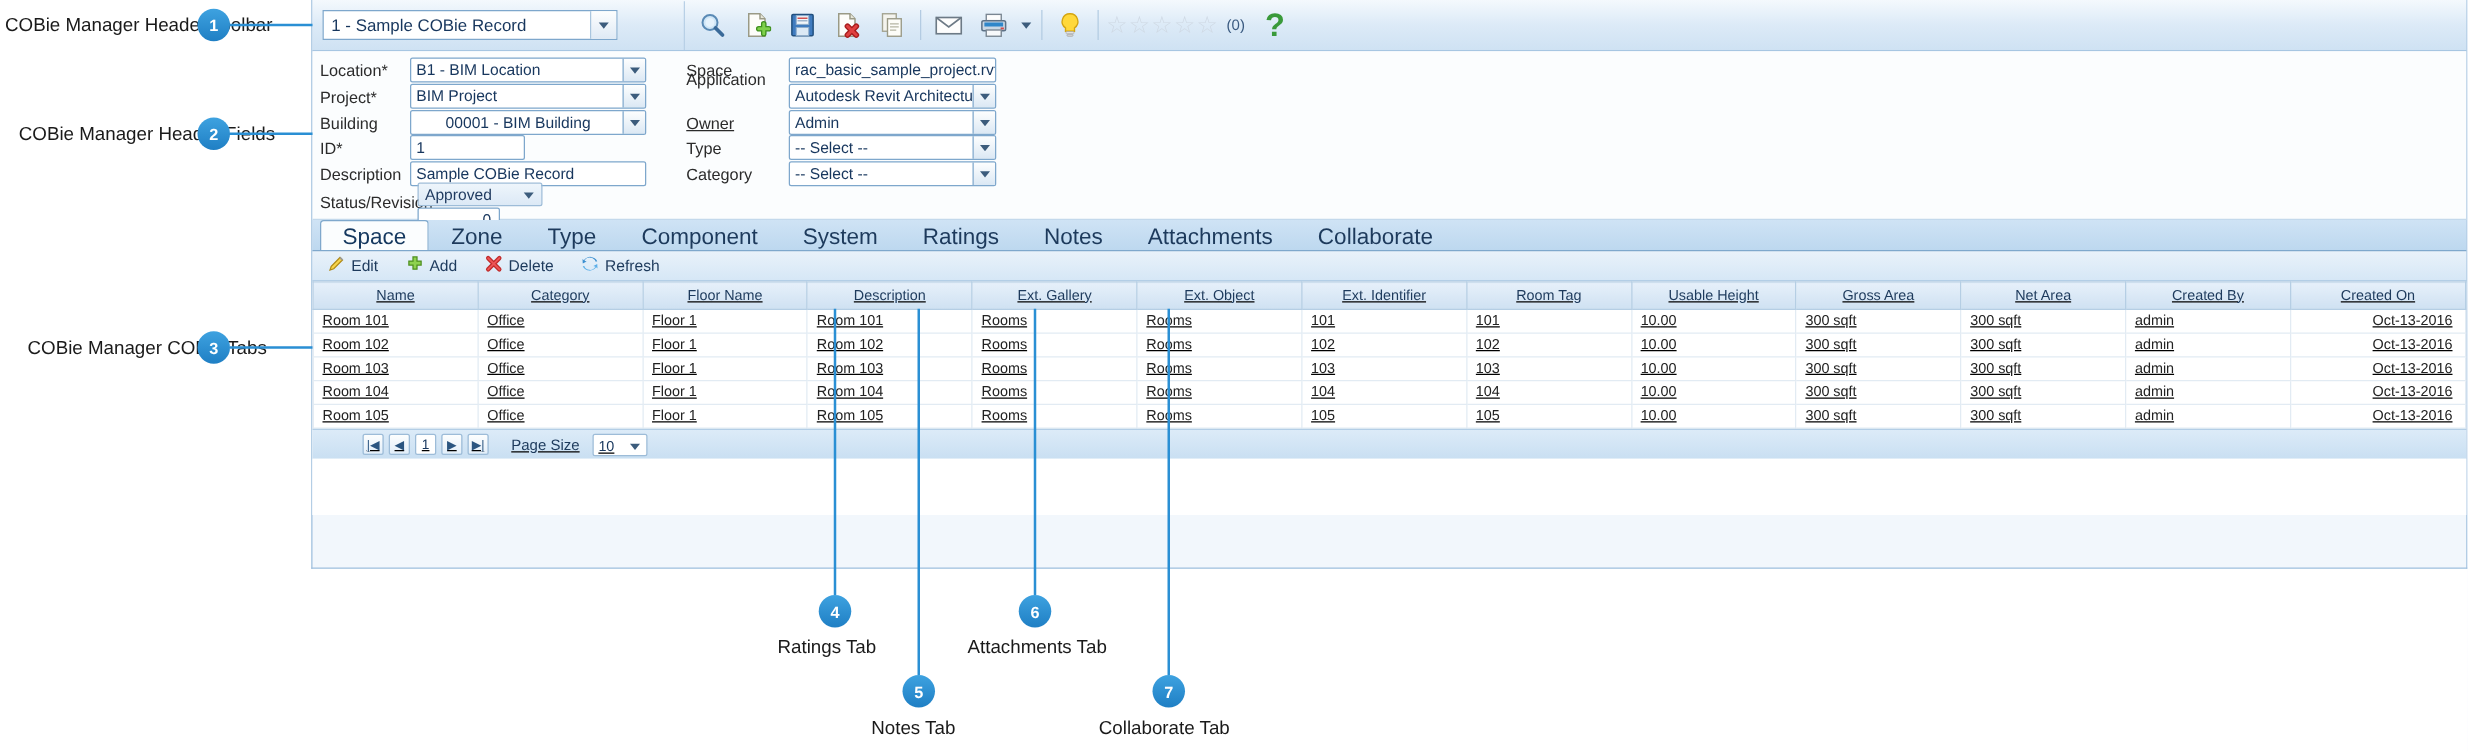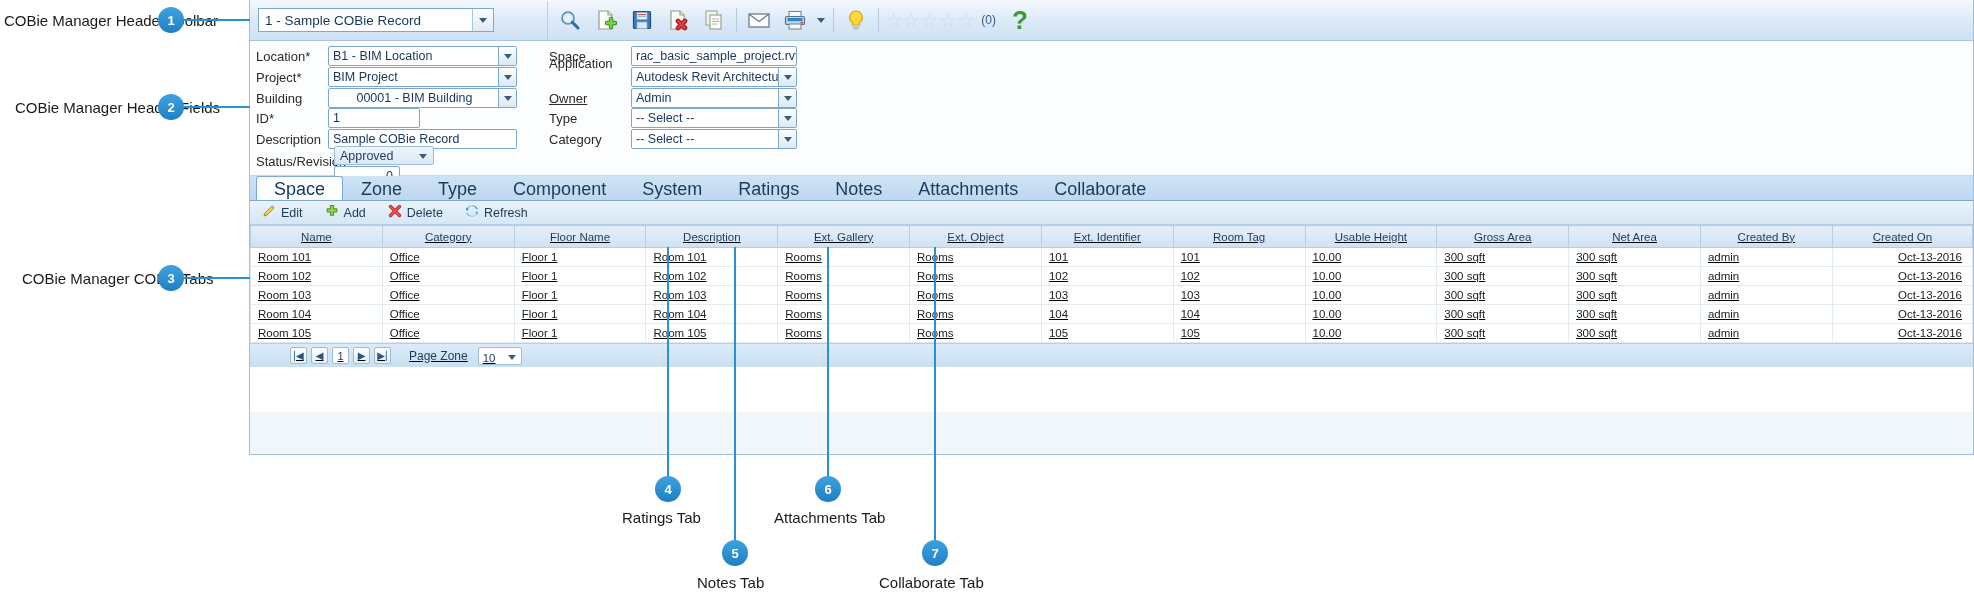--- a/index.html
+++ b/index.html
@@ -624,21 +624,21 @@
           </tr>
         </tbody>
       </table>
 
       <div class="pager">
         <div class="pbtn">|◀</div>
         <div class="pbtn">◀</div>
         <div class="pbtn cur">1</div>
         <div class="pbtn">▶</div>
         <div class="pbtn">▶|</div>
-        <span class="pgsize-label">Page Zone</span>
+        <span class="pgsize-label">Page Size</span>
         <div class="pgsize">
           <span>10</span>
           <span class="scaret2"></span>
         </div>
       </div>
       <div class="gridfooter"></div>
     </div>
   </div>
 </div>
 

